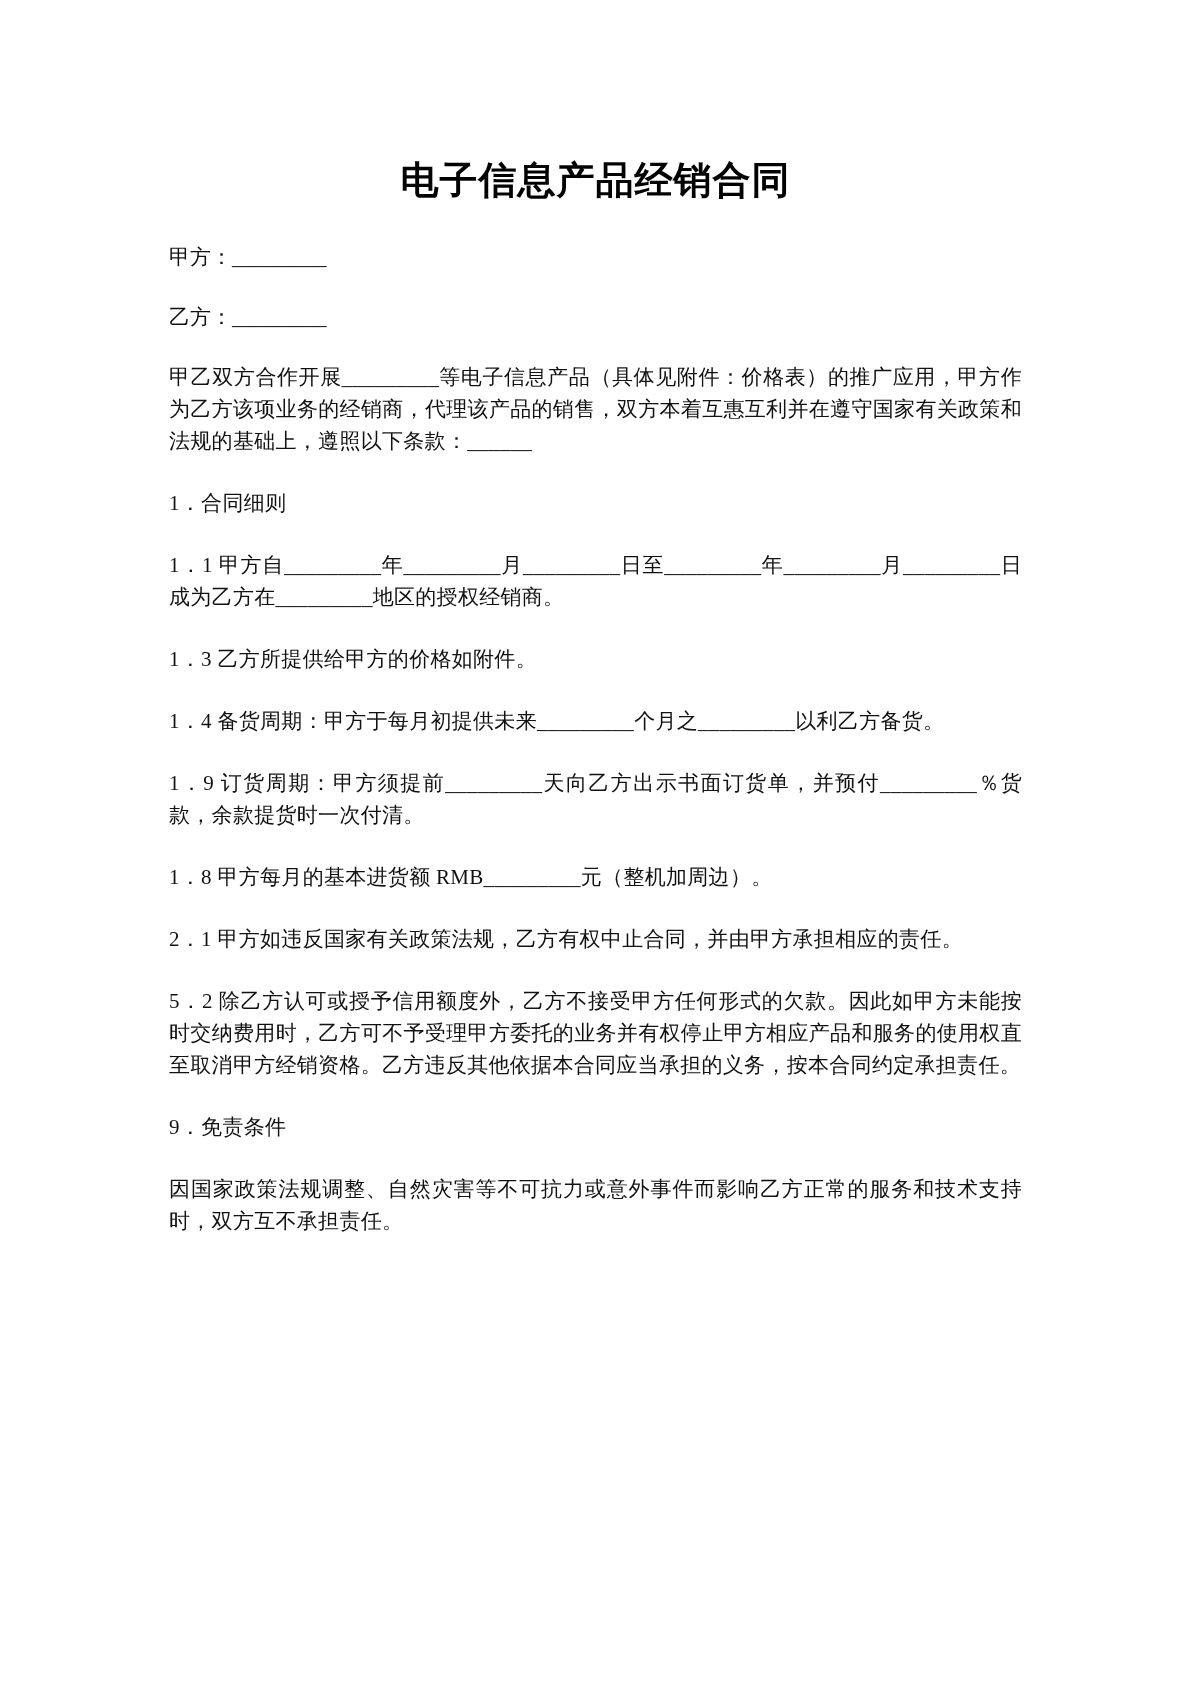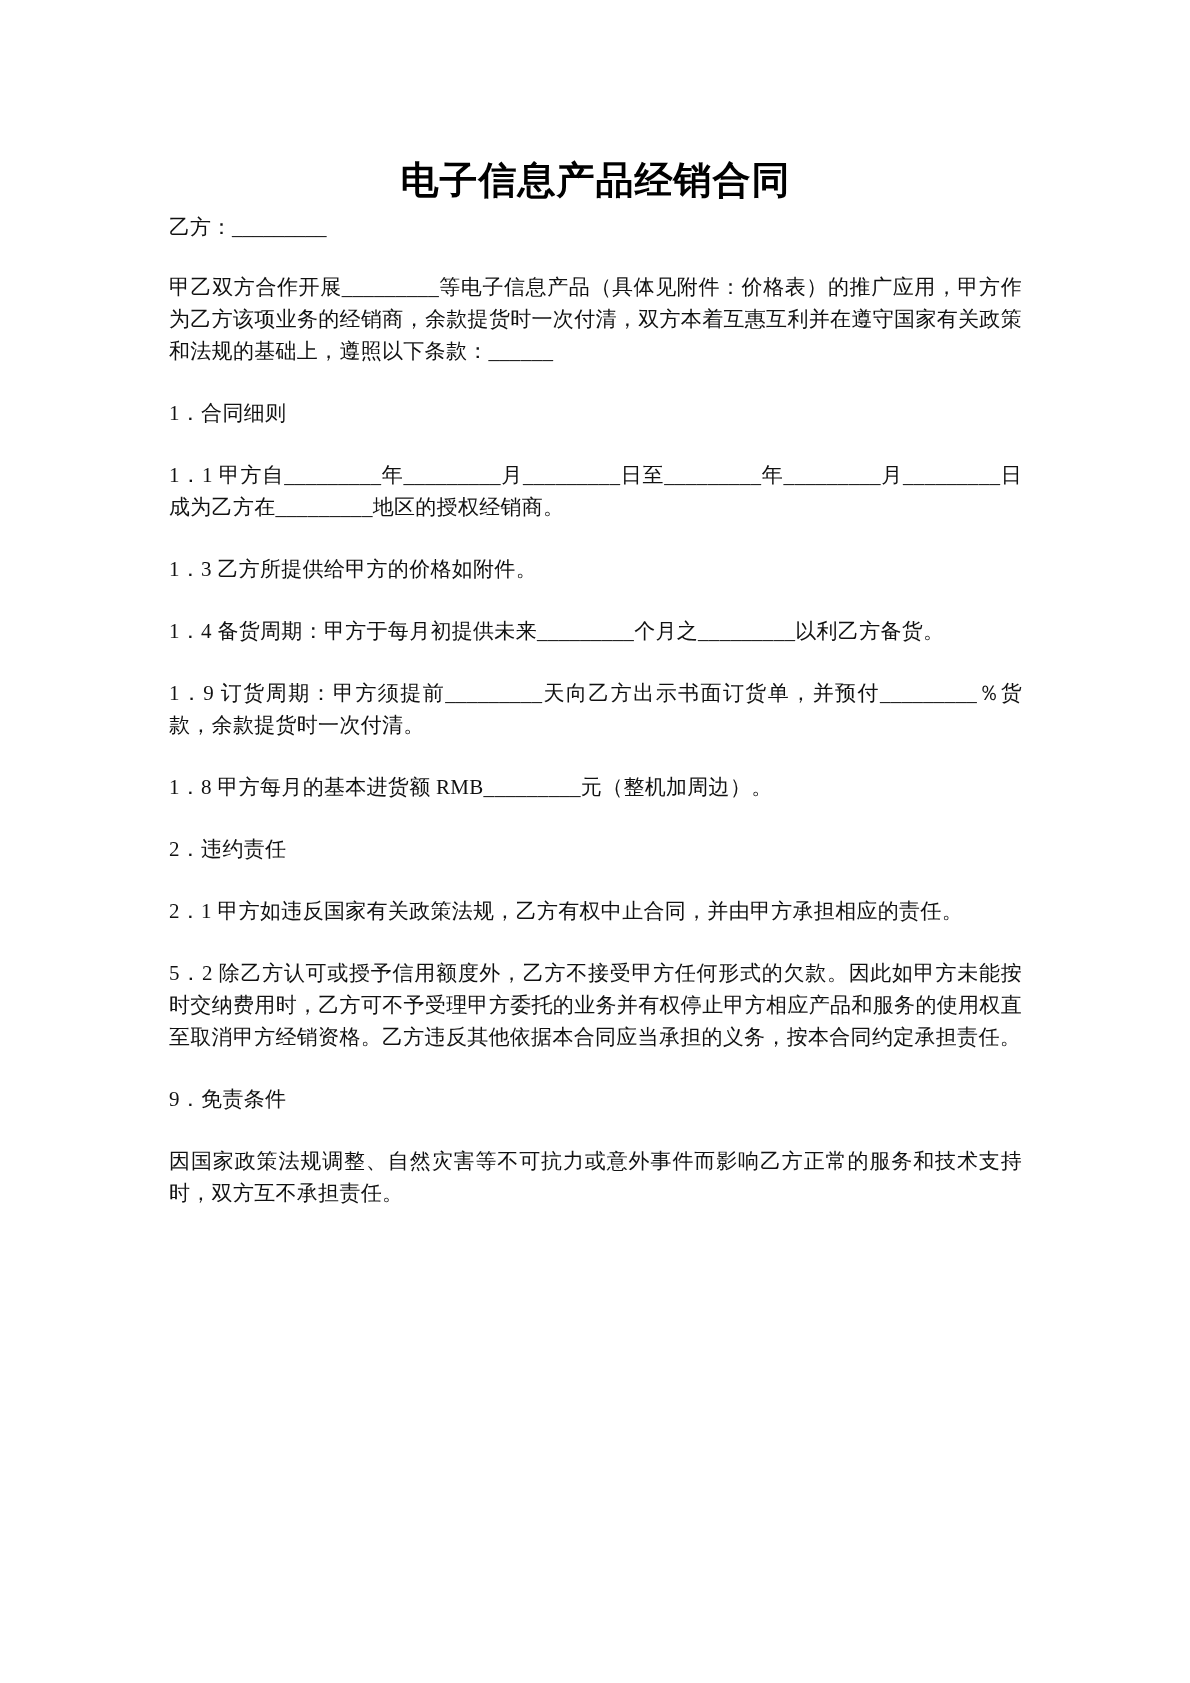--- a/index.html
+++ b/index.html
@@ -17,21 +17,21 @@
     padding: 155px 168px 0 169px;
     font-family: "Liberation Serif", "DejaVu Serif", serif;
     color: #111111;
     overflow: hidden;
   }
   .doc-title {
     font-size: 38px;
     line-height: 50px;
     font-weight: bold;
     text-align: center;
-    margin: 0 0 6px 0;
+    margin: 0 0 36px 0;
     letter-spacing: 1px;
     color: #000000;
   }
   .party-line {
     font-size: 21px;
     line-height: 32px;
     margin: 0 0 28px 0;
     white-space: pre-wrap;
   }
   .para {
@@ -43,40 +43,40 @@
     letter-spacing: 0.3px;
   }
 </style>
 </head>
 <body>
 
 <div class="page">
 
   <h1 class="doc-title">电子信息产品经销合同</h1>
 
+  <p class="party-line">甲方：_________</p>
 
   <p class="party-line">乙方：_________</p>
 
-  <p class="para">甲乙双方合作开展_________等电子信息产品（具体见附件：价格表）的推广应用，甲方作为乙方该项业务的经销商，余款提货时一次付清，双方本着互惠互利并在遵守国家有关政策和法规的基础上，遵照以下条款：______</p>
+  <p class="para">甲乙双方合作开展_________等电子信息产品（具体见附件：价格表）的推广应用，甲方作为乙方该项业务的经销商，代理该产品的销售，双方本着互惠互利并在遵守国家有关政策和法规的基础上，遵照以下条款：______</p>
 
   <p class="para">1．合同细则</p>
 
   <p class="para">1．1 甲方自_________年_________月_________日至_________年_________月_________日成为乙方在_________地区的授权经销商。</p>
 
 
   <p class="para">1．3 乙方所提供给甲方的价格如附件。</p>
 
   <p class="para">1．4 备货周期：甲方于每月初提供未来_________个月之_________以利乙方备货。</p>
 
   <p class="para">1．9 订货周期：甲方须提前_________天向乙方出示书面订货单，并预付_________％货款，余款提货时一次付清。</p>
 
   <p class="para">1．8 甲方每月的基本进货额 RMB_________元（整机加周边）。</p>
 
 
-  <p class="para">2．违约责任</p>
 
   <p class="para">2．1 甲方如违反国家有关政策法规，乙方有权中止合同，并由甲方承担相应的责任。</p>
 
   <p class="para">5．2 除乙方认可或授予信用额度外，乙方不接受甲方任何形式的欠款。因此如甲方未能按时交纳费用时，乙方可不予受理甲方委托的业务并有权停止甲方相应产品和服务的使用权直至取消甲方经销资格。乙方违反其他依据本合同应当承担的义务，按本合同约定承担责任。</p>
 
   <p class="para">9．免责条件</p>
 
   <p class="para">因国家政策法规调整、自然灾害等不可抗力或意外事件而影响乙方正常的服务和技术支持时，双方互不承担责任。</p>
 
 </div>

